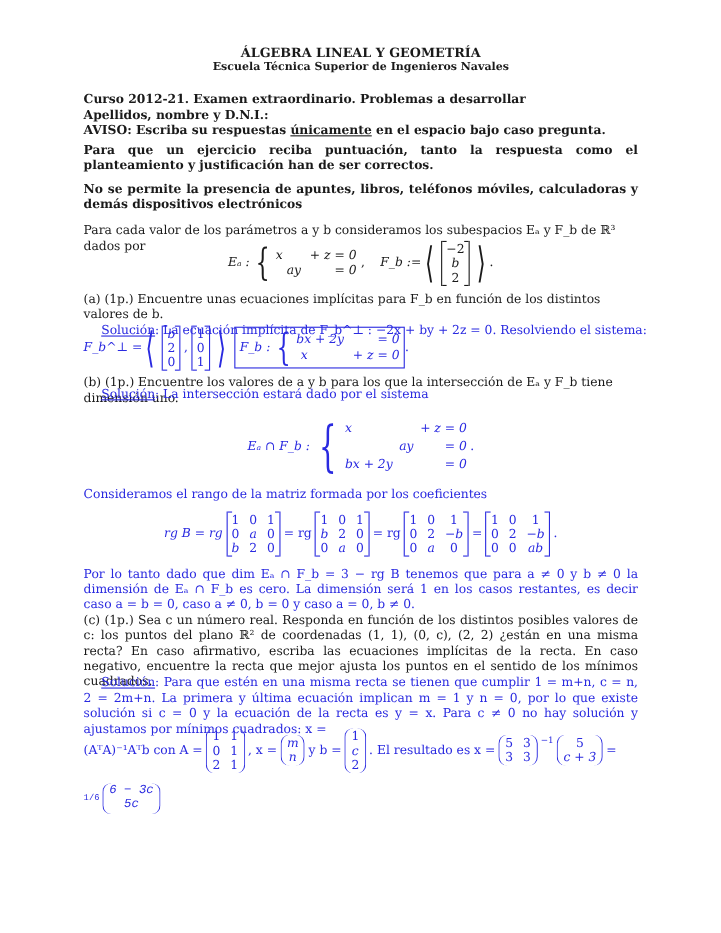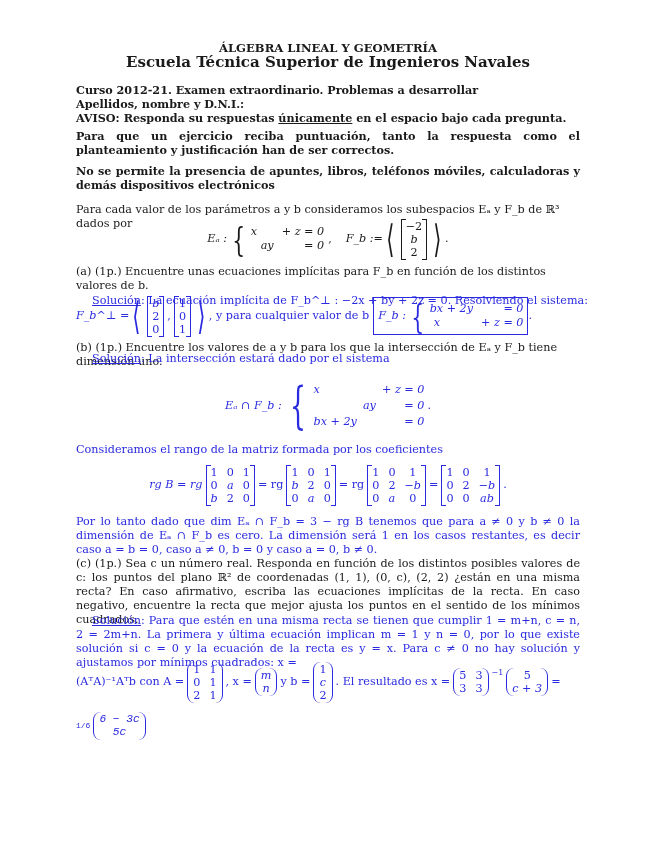--- a/index.html
+++ b/index.html
@@ -4,21 +4,21 @@
 <style>
   html, body { margin:0; padding:0; background:#ffffff; }
   body { width:655px; height:848px; position:relative; overflow:hidden;
          font-family:"DejaVu Serif","Liberation Serif",serif; color:#1a1a1a; }
   .page { position:absolute; left:76px; top:0; width:504px; font-size:11.2px; line-height:14px; }
   .blue { color:#2a2ae0; }
   .b { font-weight:bold; }
   .i { font-style:italic; }
   .u { text-decoration:underline; }
   .title1 { position:absolute; top:41px; left:0; width:504px; font-weight:bold; font-size:11.6px; text-align:center; }
-  .title2 { position:absolute; top:55px; left:0; width:504px; font-weight:bold; font-size:15px; text-align:center; }
+  .title2 { position:absolute; top:55px; left:0; width:504px; font-weight:bold; font-size:10px; text-align:center; }
   .abs { position:absolute; left:0; width:504px; }
   .math { font-family:"DejaVu Serif","Liberation Serif",serif; }
   .mrow { display:flex; align-items:center; justify-content:center; }
   .brace { font-size:34px; line-height:34px; transform:scaleX(0.6); margin:0 1px; }
   .brace3 { font-size:50px; line-height:50px; transform:scaleX(0.5); }
   .sys { display:inline-grid; gap:0 8px; font-style:italic; line-height:14px; }
   .bmat { display:inline-grid; border-left:1.3px solid currentColor; border-right:1.3px solid currentColor; padding:1px 4px; position:relative; gap:0 9px; text-align:center; line-height:13px; margin:0 3px; }
   .bmat::before, .bmat::after { content:""; position:absolute; width:4px; top:0; bottom:0; border-top:1.3px solid currentColor; border-bottom:1.3px solid currentColor; }
   .bmat::before { left:0; } .bmat::after { right:0; }
   .pmat { display:inline-grid; border-left:1.3px solid currentColor; border-right:1.3px solid currentColor; border-radius:8px; padding:1px 5px; gap:0 9px; text-align:center; line-height:13px; margin:0 3px; }
@@ -28,21 +28,21 @@
 </head>
 <body>
 
 <div class="page">
   <div class="title1">ÁLGEBRA LINEAL Y GEOMETRÍA</div>
   <div class="title2">Escuela Técnica Superior de Ingenieros Navales</div>
 
   <div class="abs b" style="top:83px;">Curso 2012-21. Examen extraordinario. Problemas a desarrollar</div>
   <div class="abs b" style="top:97px;">Apellidos, nombre y D.N.I.:</div>
   <div class="abs b" style="top:111px;">
-    <span>AVISO: Responda su respuestas </span><span class="u">únicamente</span><span> en el espacio bajo cada pregunta.</span>
+    <span>AVISO: Escriba su respuestas </span><span class="u">únicamente</span><span> en el espacio bajo caso pregunta.</span>
   </div>
   <div class="abs b" style="top:129px; text-align:justify;">Para que un ejercicio reciba puntuación, tanto la respuesta como el planteamiento y justificación han de ser correctos.</div>
   <div class="abs b" style="top:164px; text-align:justify;">No se permite la presencia de apuntes, libros, teléfonos móviles, calculadoras y demás dispositivos electrónicos</div>
 
   <div class="abs" style="top:203px;">Para cada valor de los parámetros a y b consideramos los subespacios Eₐ y F_b de ℝ³ dados por</div>
 
   <div class="abs mrow math" style="top:217px; height:44px;">
     <span class="i">Eₐ :</span>
     <span class="brace">{</span>
     <span class="sys" style="grid-template-columns:auto auto;">
@@ -74,21 +74,20 @@
       <span class="i">b</span>
         <span>2</span>
         <span>0</span>
     </span>,
     <span class="bmat" style="grid-template-columns:auto;">
       <span>1</span>
         <span>0</span>
         <span>1</span>
     </span>
     <span class="angle">⟩</span>
-    <span>, y para cualquier valor de b</span>
     <span class="boxed" style="margin-left:4px;">
       <span class="i">F_b :</span>
       <span class="brace">{</span>
       <span class="sys" style="grid-template-columns:auto auto;">
         <span>bx + 2y</span>
           <span style="text-align:right">= 0</span>
         <span style="padding-left:4px">x</span>
           <span style="text-align:right">+ z = 0</span>
       </span>
     </span><span>.</span>

